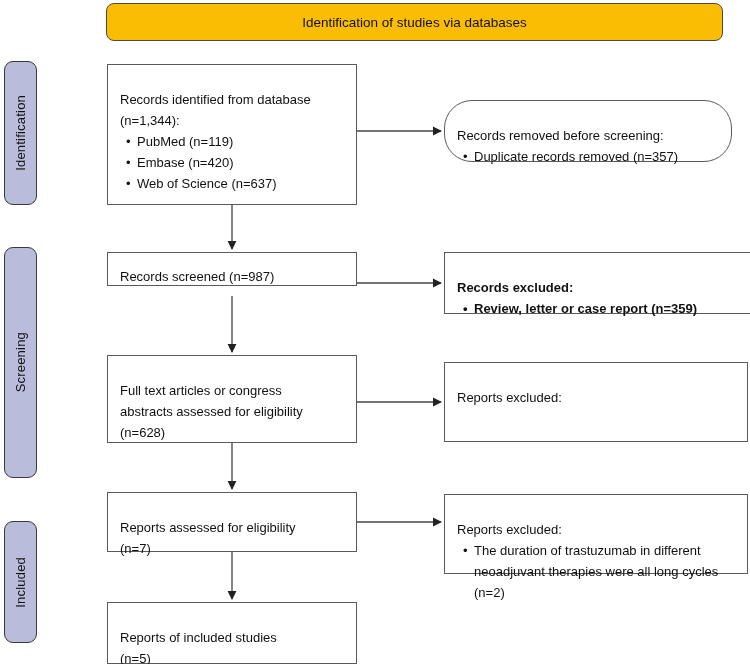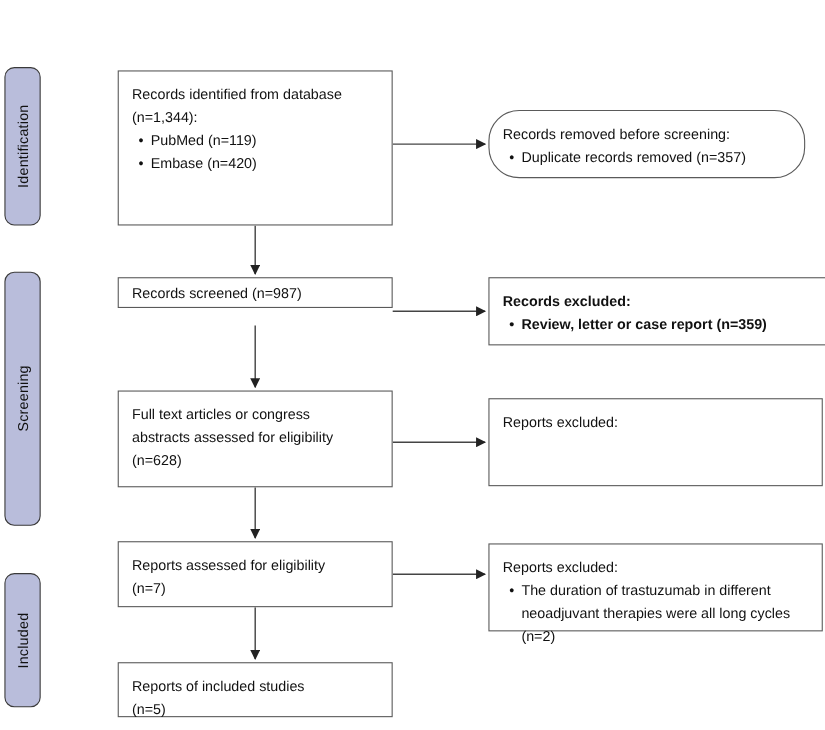--- a/index.html
+++ b/index.html
@@ -69,21 +69,21 @@
   #stage-identification { top: 61px; height: 144px; }
   #stage-screening      { top: 247px; height: 231px; }
   #stage-included       { top: 521px; height: 122px; }
 
   
   .box {
     position: absolute;
     background: #ffffff;
     border: 1px solid #5a5a5a;
     box-sizing: border-box;
-    padding: 10px 10px 8px 12px;
+    padding: 24px 10px 8px 12px;
     font-size: 13px;
     line-height: 1.62;
     color: #111;
   }
   .box p { margin: 0; }
   .box ul {
     margin: 0;
     padding: 0 0 0 17px;
     list-style: none;
   }
@@ -96,21 +96,21 @@
     position: absolute;
     left: -11px;
     top: 0;
   }
 
   
   #box-identified      { left: 107px; top: 64px;  width: 250px; height: 141px; }
   #box-screened        { left: 107px; top: 252px; width: 250px; height: 28px;  display: flex; align-items: center; }
   #box-fulltext        { left: 107px; top: 355px; width: 250px; height: 88px;  }
   #box-reports-assess  { left: 107px; top: 492px; width: 250px; height: 60px;  }
-  #box-included        { left: 107px; top: 602px; width: 250px; height: 50px;  }
+  #box-included        { left: 107px; top: 602px; width: 250px; height: 62px;  }
 
   
   #box-removed         { left: 444px; top: 100px; width: 288px; height: 62px; border-radius: 28px;  }
   #box-excluded-1      { left: 444px; top: 252px; width: 320px; height: 62px; font-weight: bold;  }
   #box-excluded-2      { left: 444px; top: 362px; width: 304px; height: 80px;  }
   #box-excluded-3      { left: 444px; top: 494px; width: 304px; height: 80px;  }
 </style>
 </head>
 <body>
 
@@ -135,37 +135,41 @@
       <line x1="357" y1="402" x2="441" y2="402"></line>
 
       <line x1="232" y1="443" x2="232" y2="489"></line>
 
       <line x1="357" y1="522" x2="441" y2="522"></line>
 
       <line x1="232" y1="552" x2="232" y2="599"></line>
     </g>
   </svg>
 
+  <div class="banner">
+    <span>Identification of studies via databases</span>
+  </div>
 
   <div class="stage" id="stage-identification">
     <span>Identification</span>
   </div>
   <div class="stage" id="stage-screening">
     <span>Screening</span>
   </div>
   <div class="stage" id="stage-included">
     <span>Included</span>
   </div>
 
   <div class="box" id="box-identified">
     <p>Records identified from database</p>
     <p>(n=1,344):</p>
     <ul>
       <li>PubMed (n=119)</li>
       <li>Embase (n=420)</li>
+      <li>Web of Science (n=637)</li>
     </ul>
   </div>
 
   <div class="box" id="box-screened">
     <p>Records screened (n=987)</p>
   </div>
 
   <div class="box" id="box-fulltext">
     <p>Full text articles or congress</p>
     <p>abstracts assessed for eligibility</p>

